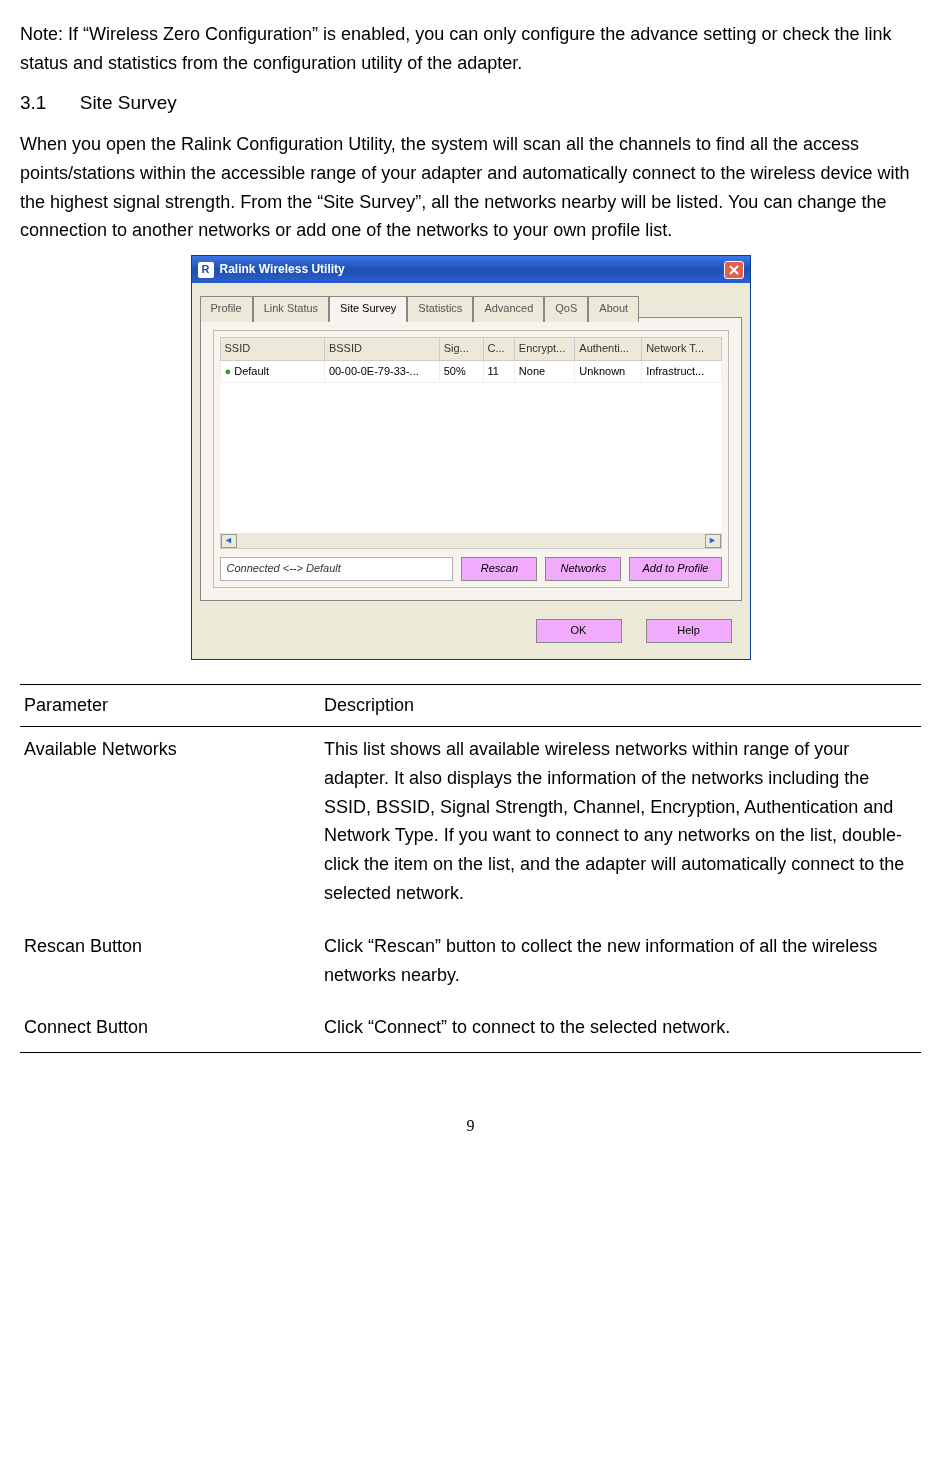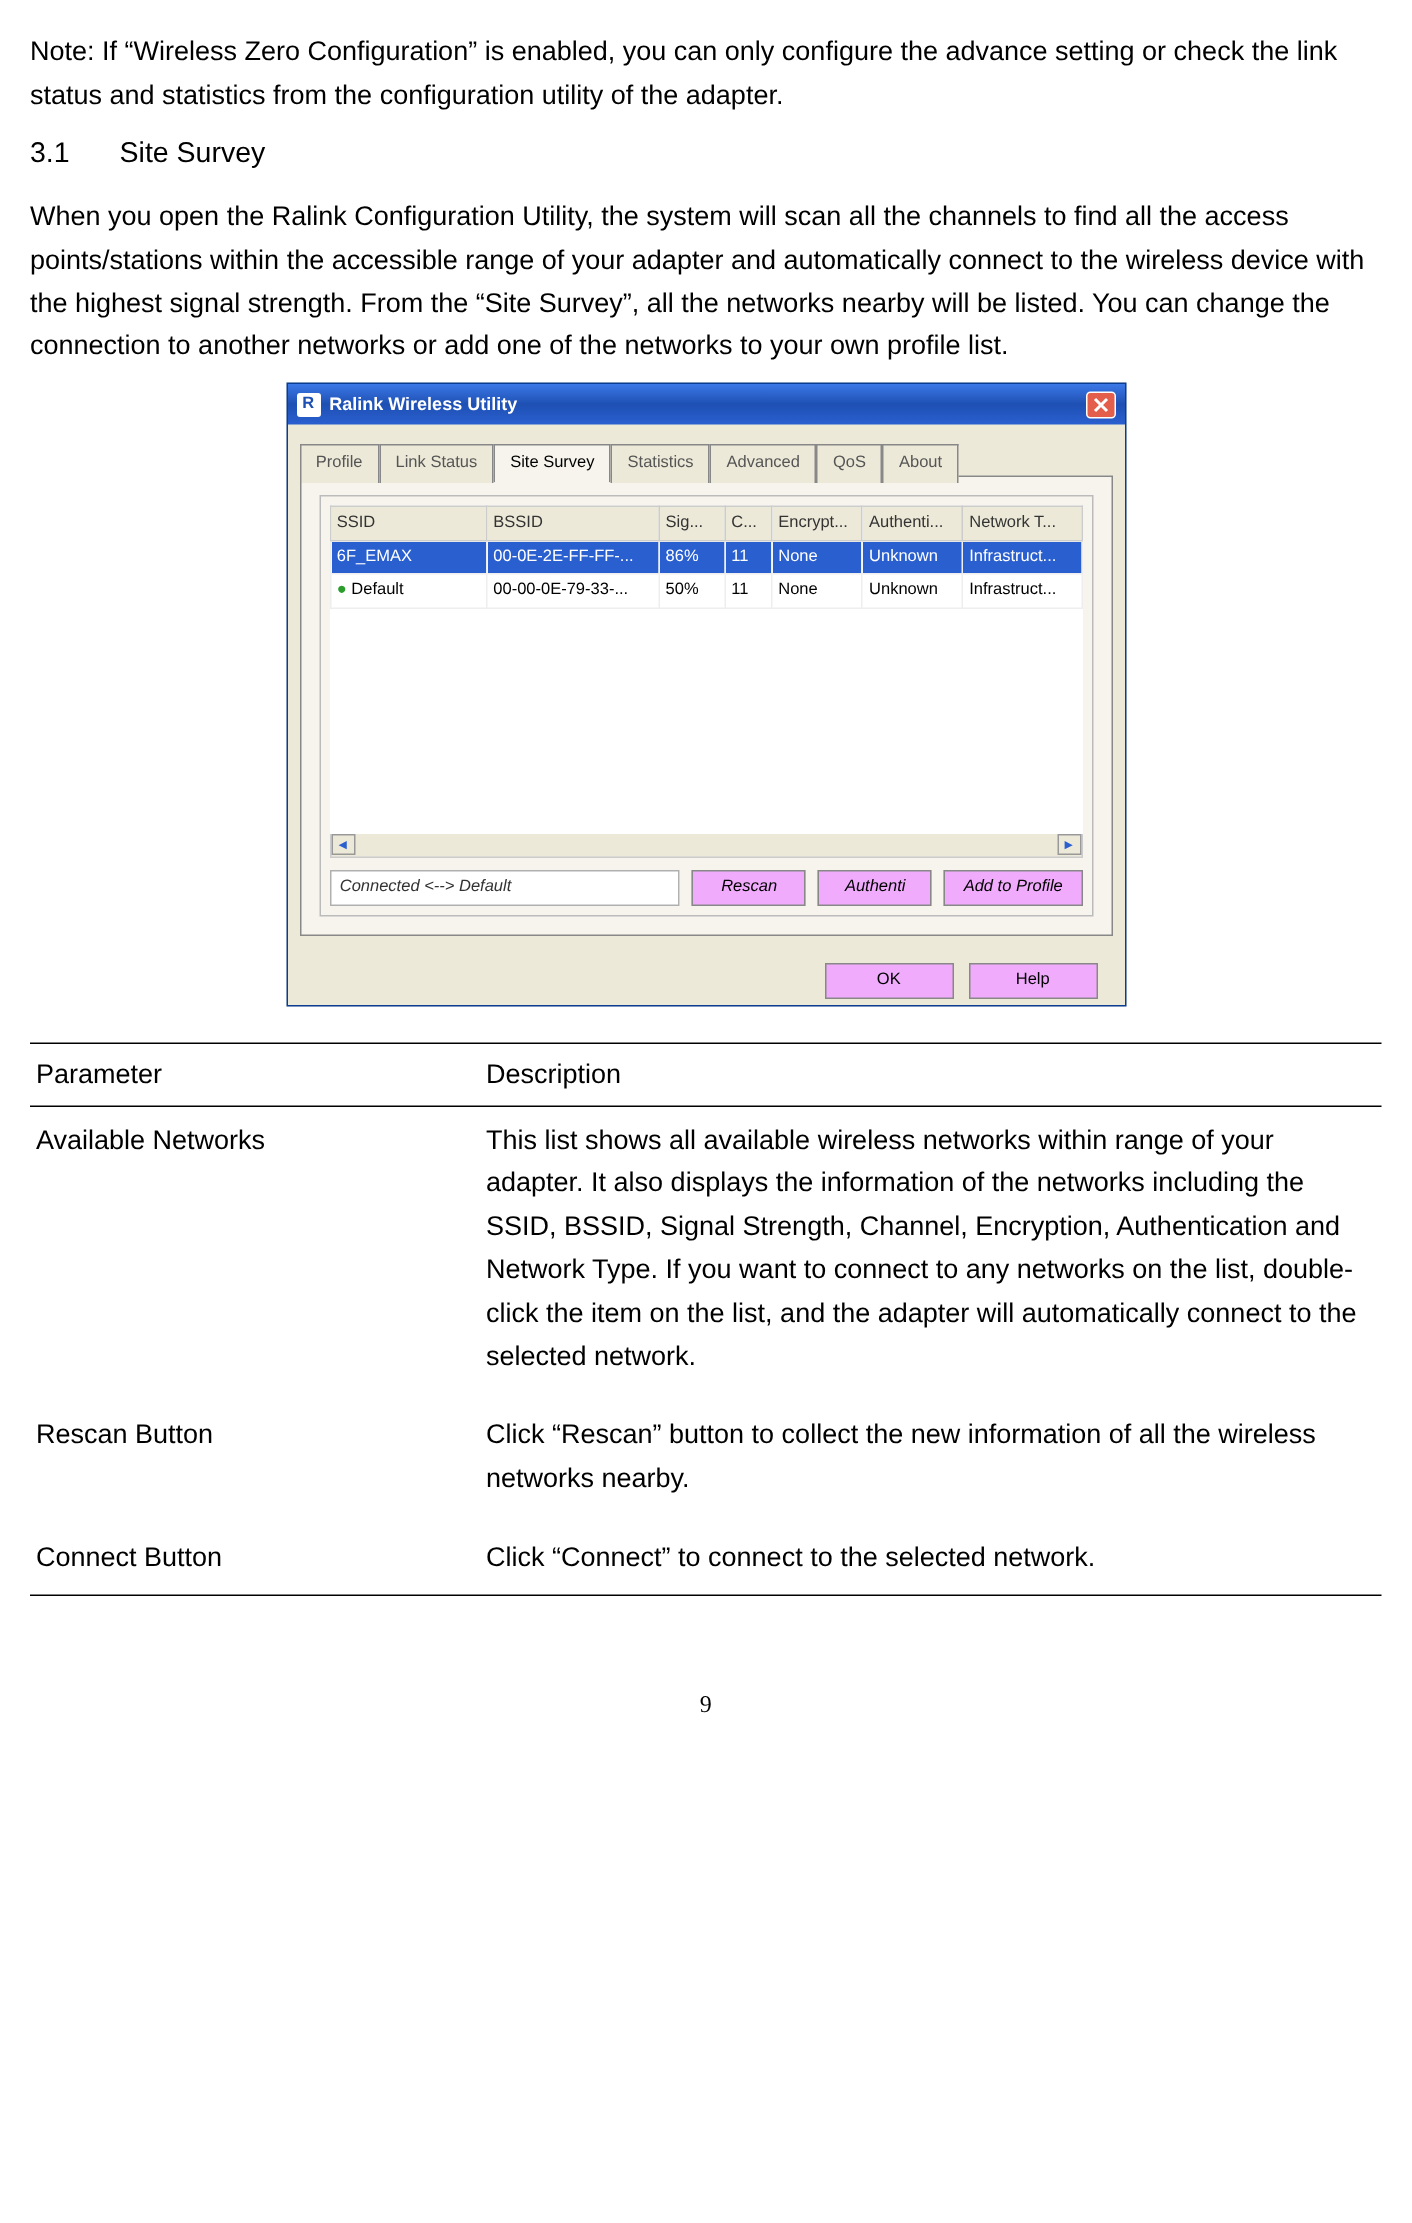--- a/index.html
+++ b/index.html
@@ -169,22 +169,22 @@
       padding: 3px 12px;
       font-size: 11px;
       height: 24px;
       min-width: 76px;
       cursor: pointer;
       display: inline-flex; align-items: center; justify-content: center;
     }
     .dialog-footer {
       display: flex;
       justify-content: flex-end;
-      gap: 10px;
-      padding: 10px 18px 4px 18px;
+      gap: 24px;
+      padding: 10px 18px 16px 18px;
     }
     .dialog-footer .btn { min-width: 86px; }
 
     
     .param-table {
       width: 100%;
       border-collapse: collapse;
       margin-top: 18px;
       font-size: 18px;
     }
@@ -265,29 +265,20 @@
               <th>SSID</th>
               <th>BSSID</th>
               <th>Sig...</th>
               <th>C...</th>
               <th>Encrypt...</th>
               <th>Authenti...</th>
               <th>Network T...</th>
             </tr>
           </thead>
           <tbody>
-            <tr class="selected">
-              <td class="ssid-cell">6F_EMAX</td>
-              <td>00-0E-2E-FF-FF-...</td>
-              <td>86%</td>
-              <td>11</td>
-              <td>None</td>
-              <td>Unknown</td>
-              <td>Infrastruct...</td>
-            </tr>
             <tr>
               <td class="ssid-cell">
                 <span style="color:#2a9d2a;">●</span>
                 <span>Default</span>
               </td>
               <td>00-00-0E-79-33-...</td>
               <td>50%</td>
               <td>11</td>
               <td>None</td>
               <td>Unknown</td>
@@ -299,21 +290,21 @@
           </tbody>
         </table>
         <div class="hscroll">
           <span class="arrow">◄</span>
           <span class="track"></span>
           <span class="arrow">►</span>
         </div>
         <div class="bottom-action-row">
           <div class="status-box">Connected &lt;--&gt; Default</div>
           <div class="btn">Rescan</div>
-          <div class="btn">Authenti</div>
+          <div class="btn">Networks</div>
           <div class="btn">Add to Profile</div>
         </div>
       </div>
     </div>
 
     <div class="dialog-footer">
       <div class="btn">OK</div>
       <div class="btn">Help</div>
     </div>
   </div>

